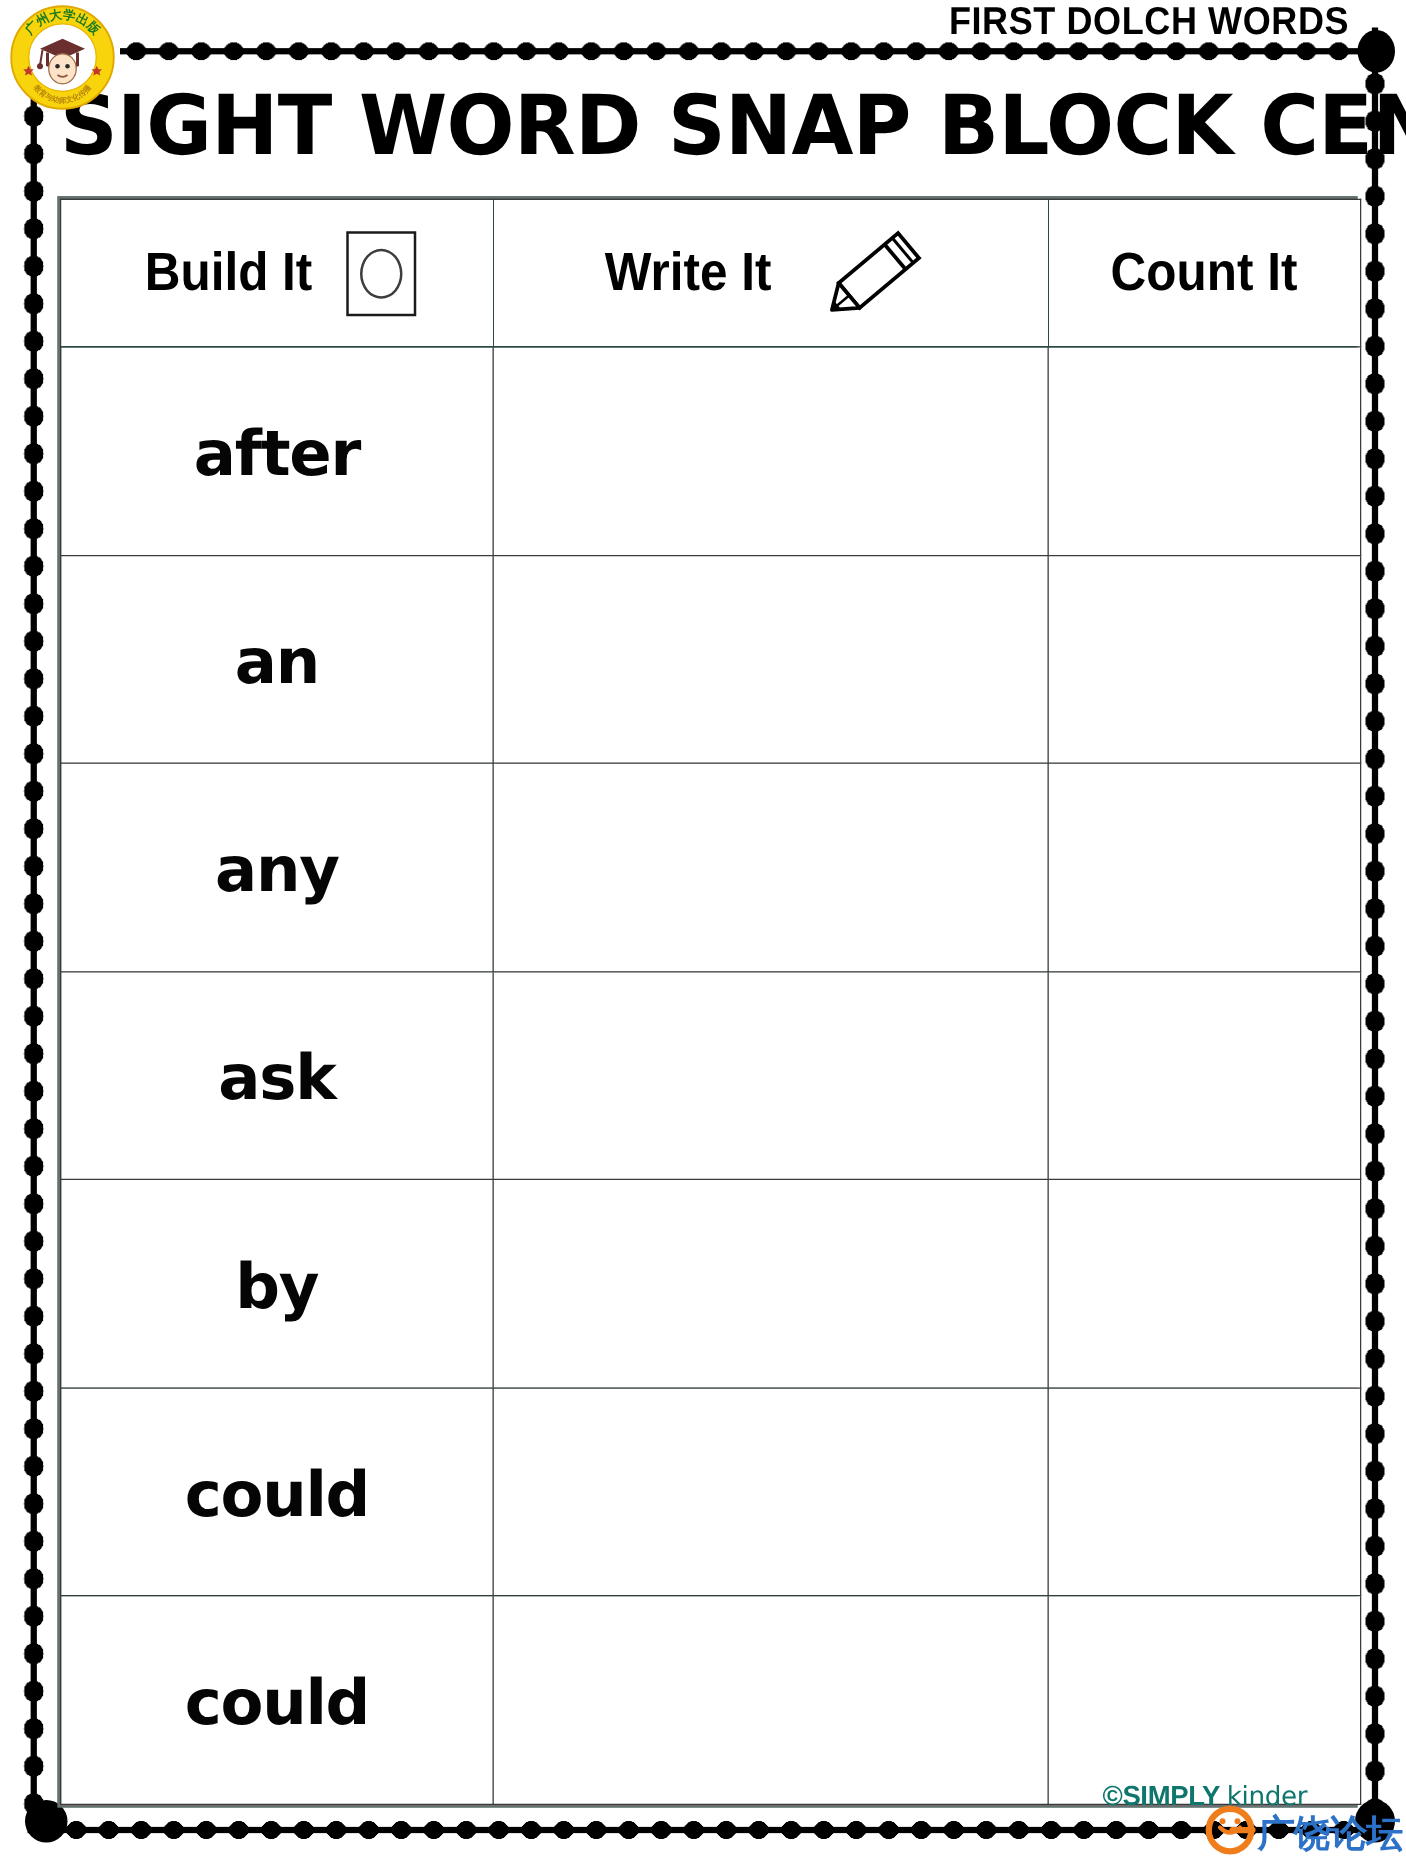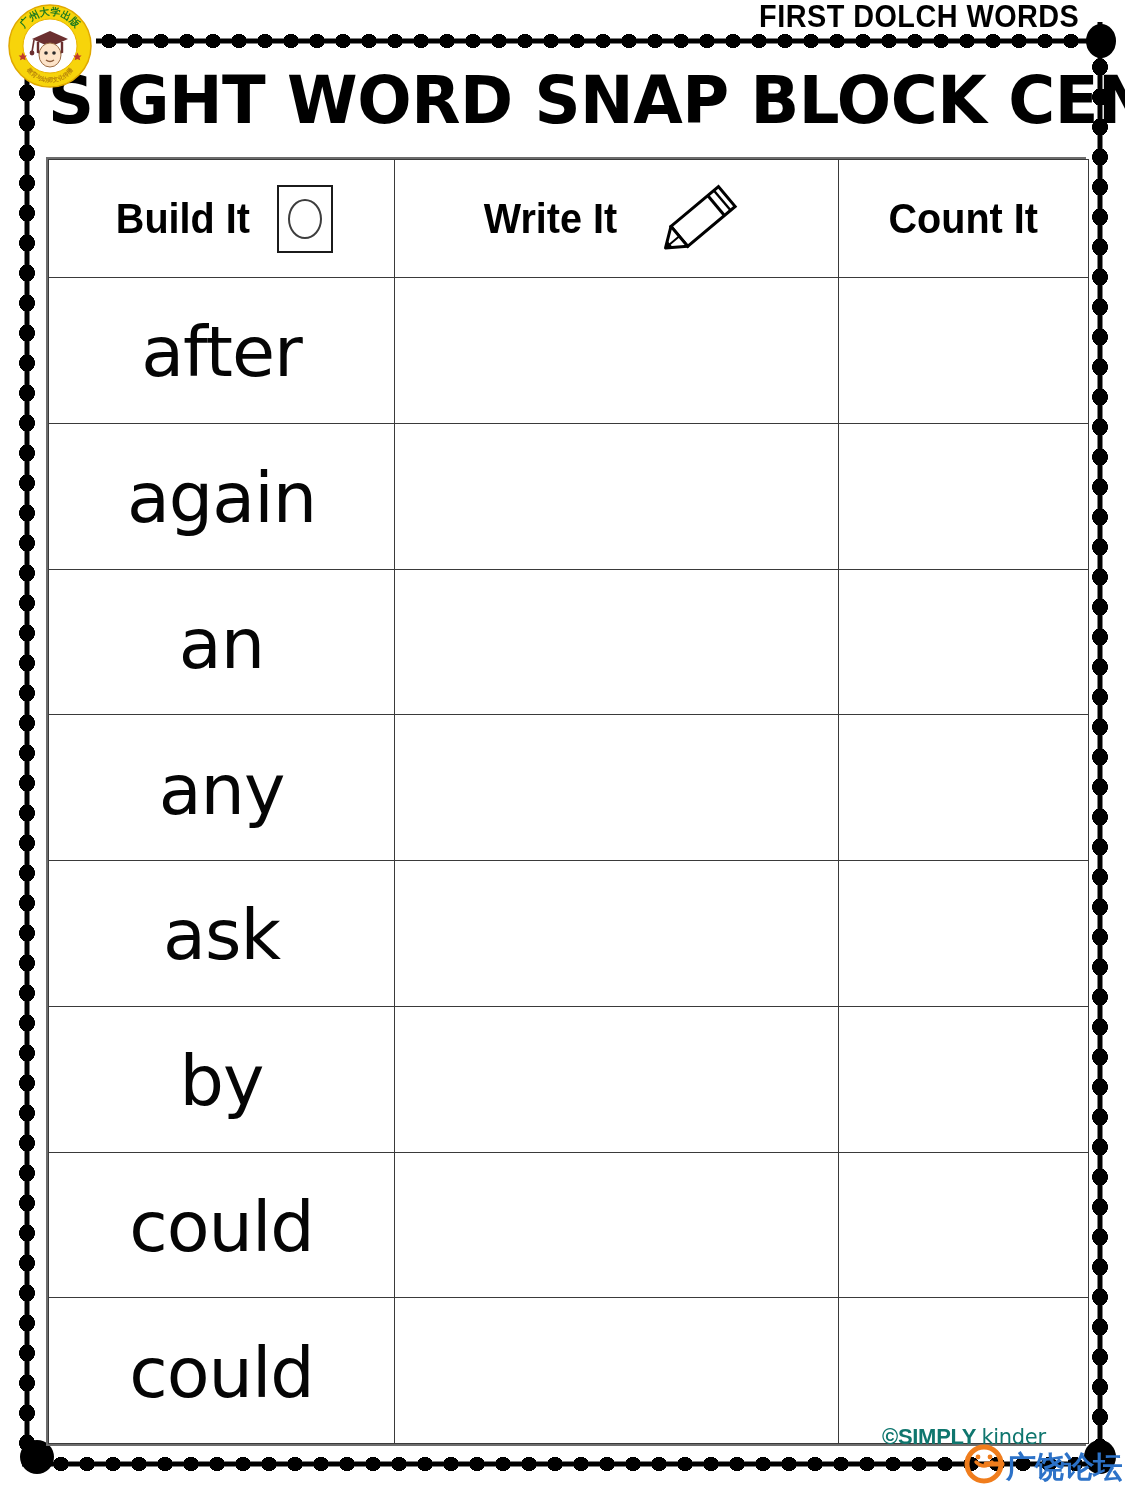--- a/index.html
+++ b/index.html
@@ -210,22 +210,22 @@
     flex: 0 0 auto;
   }
 
   
   .word-cell {
     text-align: center;
     vertical-align: middle;
   }
   .word-text {
     font-family: "DejaVu Sans", sans-serif;
-    font-weight: 400;
-    font-size: 70px;
+    font-weight: 700;
+    font-size: 50px;
     line-height: 1;
     color: #050505;
     letter-spacing: -1px;
     display: inline-block;
     transform: translateY(2px);
   }
 
   
   .credit {
     position: absolute;
@@ -348,25 +348,20 @@
           </th>
         </tr>
       </thead>
       <tbody>
         <tr>
           <td class="word-cell"><span class="word-text">after</span></td>
           <td></td>
           <td></td>
         </tr>
         <tr>
-          <td class="word-cell"><span class="word-text">again</span></td>
-          <td></td>
-          <td></td>
-        </tr>
-        <tr>
           <td class="word-cell"><span class="word-text">an</span></td>
           <td></td>
           <td></td>
         </tr>
         <tr>
           <td class="word-cell"><span class="word-text">any</span></td>
           <td></td>
           <td></td>
         </tr>
         <tr>

